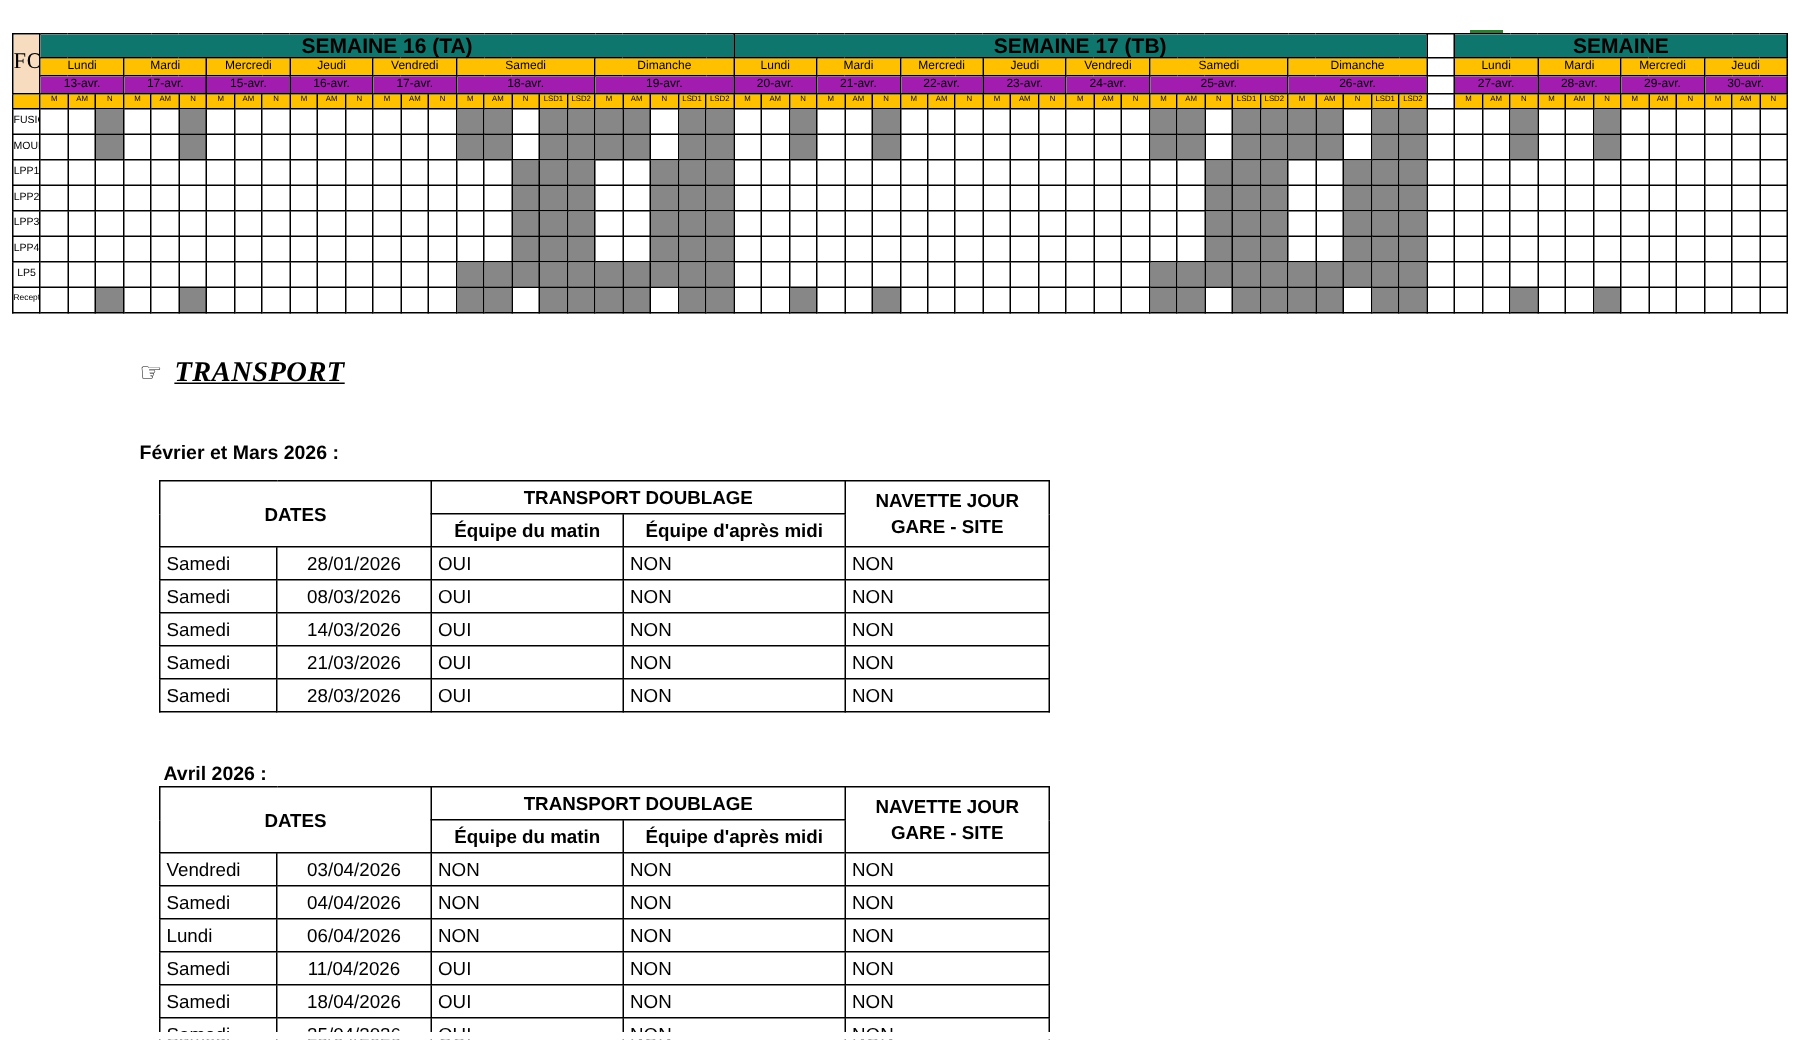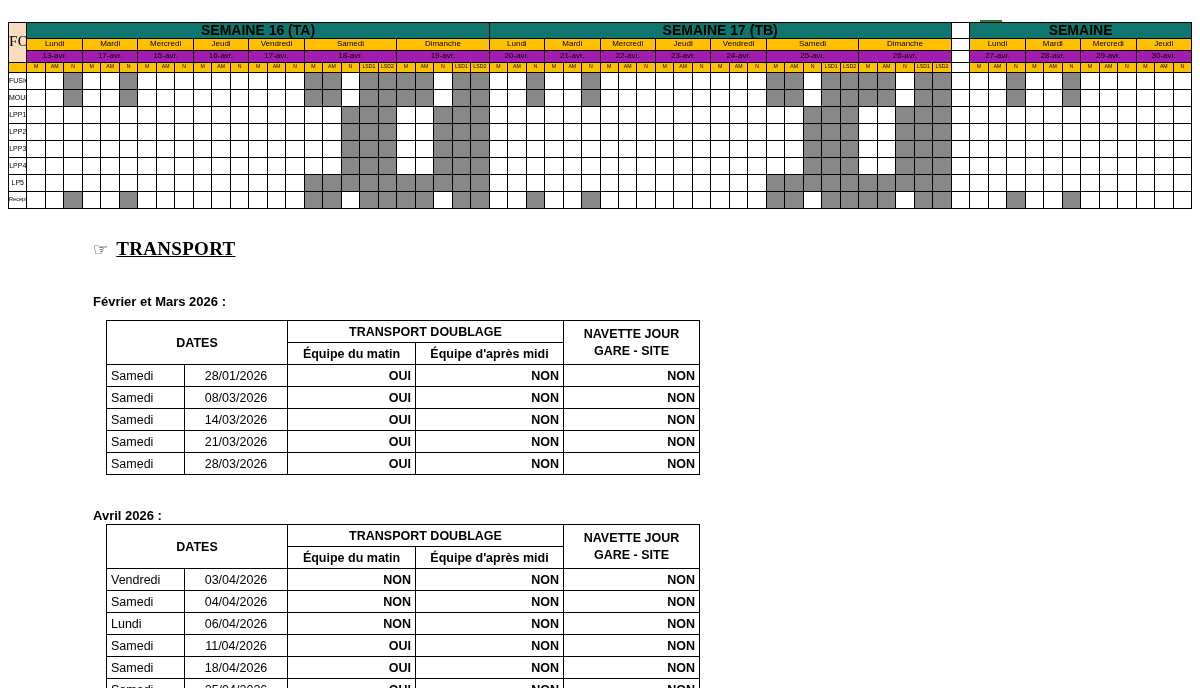--- a/index.html
+++ b/index.html
@@ -106,31 +106,32 @@
   }
   .transport-head .hand {
     font-family: "DejaVu Sans", sans-serif;
     font-weight: normal;
     font-size: 17px;
     margin-right: 8px;
   }
   .transport-head .ttl {
     text-decoration: underline;
     letter-spacing: 0.3px;
+    font-style: italic;
   }
 
   .sec-label {
     position: absolute;
     left: 93px;
     font-family: "Liberation Sans", sans-serif;
     font-size: 13px;
     font-weight: bold;
   }
   #label-fev { top: 294px; }
-  #label-avr { top: 508px; }
+  #label-avr { top: 508px; margin-left: 16px; }
 
   table.tt {
     position: absolute;
     left: 106px;
     border-collapse: collapse;
     table-layout: fixed;
     width: 593px;
   }
   #table-fev { top: 320px; }
   #table-avr { top: 524px; }
@@ -169,22 +170,22 @@
   td.day-cell {
     text-align: left;
     font-size: 13px;
     padding-left: 6px;
   }
   td.date-cell {
     text-align: center;
     font-size: 13px;
   }
   td.val-cell {
-    text-align: right;
-    font-weight: bold;
+    text-align: left;
+    font-weight: normal;
     font-size: 12.5px;
   }
   .clip-bottom {
     position: absolute;
     left: 0;
     top: 688px;
     width: 1200px;
     height: 5px;
     background: #ffffff;
   }

